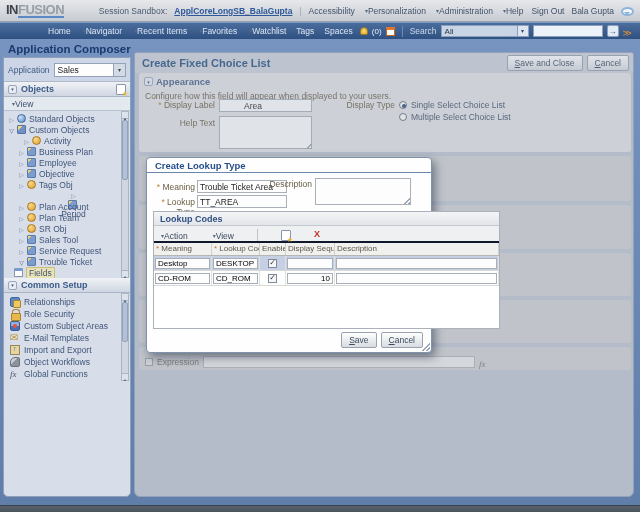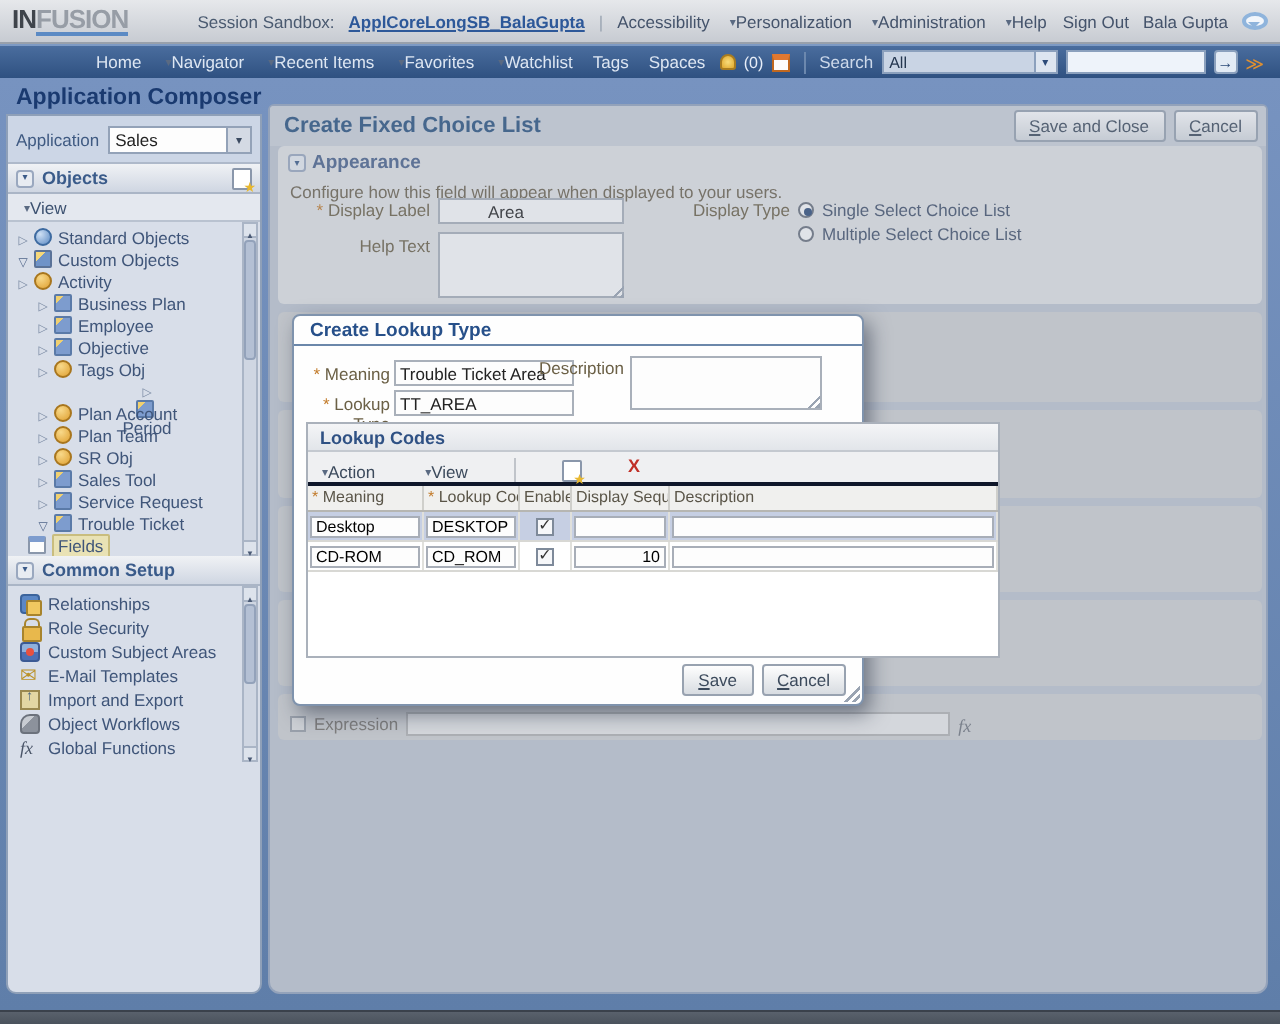--- a/index.html
+++ b/index.html
@@ -7,21 +7,21 @@
   body { font-family:"Liberation Sans","DejaVu Sans",sans-serif; background:#62809f; position:relative; }
 
   
   #global-header { position:absolute; left:0; top:0; width:640px; height:22px;
     background:linear-gradient(#e6e8eb,#c7cbd2); border-bottom:1px solid #98a0ab;
     display:flex; align-items:center; justify-content:space-between; padding:0 6px; }
   .logo { display:flex; align-items:flex-start; line-height:12px; }
   .logo-in { font-weight:bold; font-size:13px; color:#3f444b; letter-spacing:-0.5px; }
   .logo-fusion { font-weight:bold; font-size:13px; color:#979da6; letter-spacing:-0.5px;
     border-bottom:2px solid #5b8ac4; }
-  .hdr-right { display:flex; align-items:center; gap:7px; font-size:8.5px; color:#44536b; }
+  .hdr-right { display:flex; align-items:flex-end; gap:7px; font-size:8.5px; color:#44536b; }
   .session-label { color:#4a5a70; }
   .session-link { color:#2d5899; font-weight:bold; text-decoration:underline; cursor:pointer; }
   .hdr-sep { color:#9aa4b2; }
   .hdr-link { cursor:pointer; white-space:nowrap; }
   .dd { display:inline-block; }
   .dd::before { content:"▾"; font-size:6px; color:#5a6a82; margin-left:2px; vertical-align:1px; }
   .bubble-icon { width:13px; height:9px; border:2px solid #8fb4dc; border-radius:50%; background:#f2f6fb; position:relative; }
   .bubble-icon::after { content:""; position:absolute; left:1px; bottom:-4px; border:3px solid transparent; border-top-color:#8fb4dc; }
 
   
@@ -268,21 +268,21 @@
     <div class="tree-row" style="padding-left: 3px;">
           <span class="twisty collapsed"></span>
           <span class="node-icon globe-icon"></span>
           <span class="tree-label">Standard Objects</span>
         </div>
         <div class="tree-row" style="padding-left: 3px;">
           <span class="twisty expanded"></span>
           <span class="node-icon custom-objects-icon"></span>
           <span class="tree-label">Custom Objects</span>
         </div>
-        <div class="tree-row" style="padding-left: 3px;">
+        <div class="tree-row" style="padding-left: 18px;">
           <span class="twisty collapsed"></span>
           <span class="node-icon object-orange-icon"></span>
           <span class="tree-label">Activity</span>
         </div>
         <div class="tree-row" style="padding-left: 13px;">
           <span class="twisty collapsed"></span>
           <span class="node-icon object-blue-icon"></span>
           <span class="tree-label">Business Plan</span>
         </div>
         <div class="tree-row" style="padding-left: 13px;">

